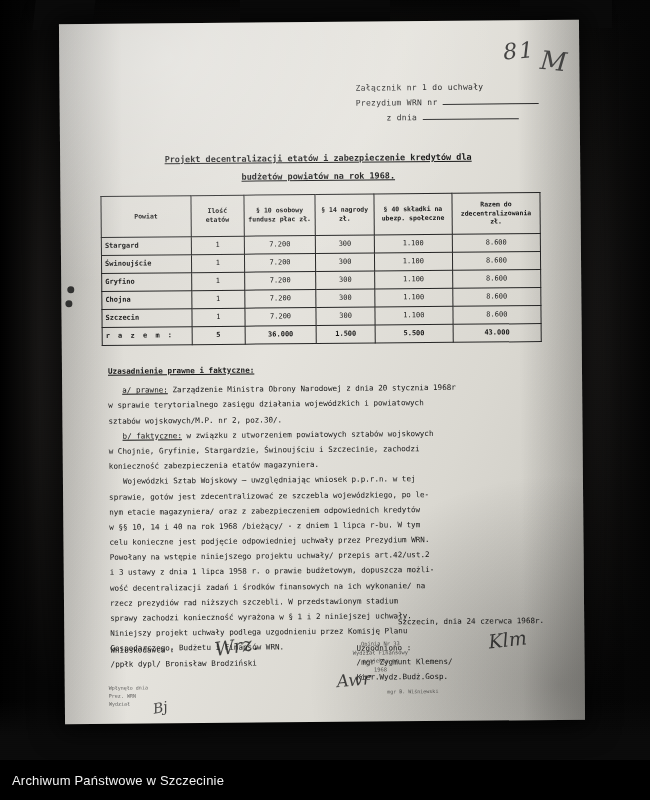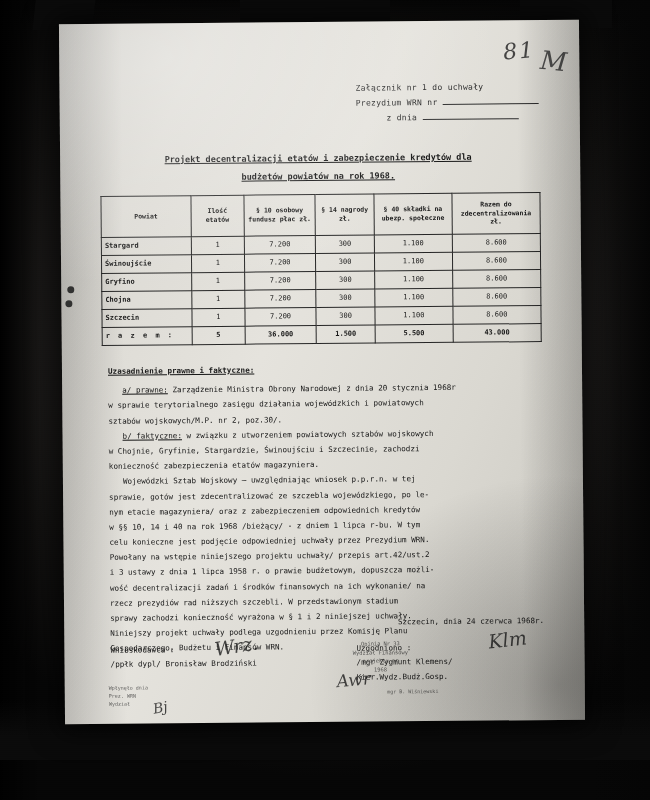--- a/index.html
+++ b/index.html
@@ -457,13 +457,16 @@
       <div class="scribble s3">Awr</div>
       <div class="scribble s4">Bj</div>
 
       <div class="punch" style="left:6px; top:262px;"></div>
       <div class="punch" style="left:4px; top:276px;"></div>
     </div>
   </div>
 
   <div class="grain"></div>
 
+  <div class="footer-bar">
+    <span class="footer-text">Archiwum Państwowe w Szczecinie</span>
+  </div>
 </div>
 
 </body></html>

